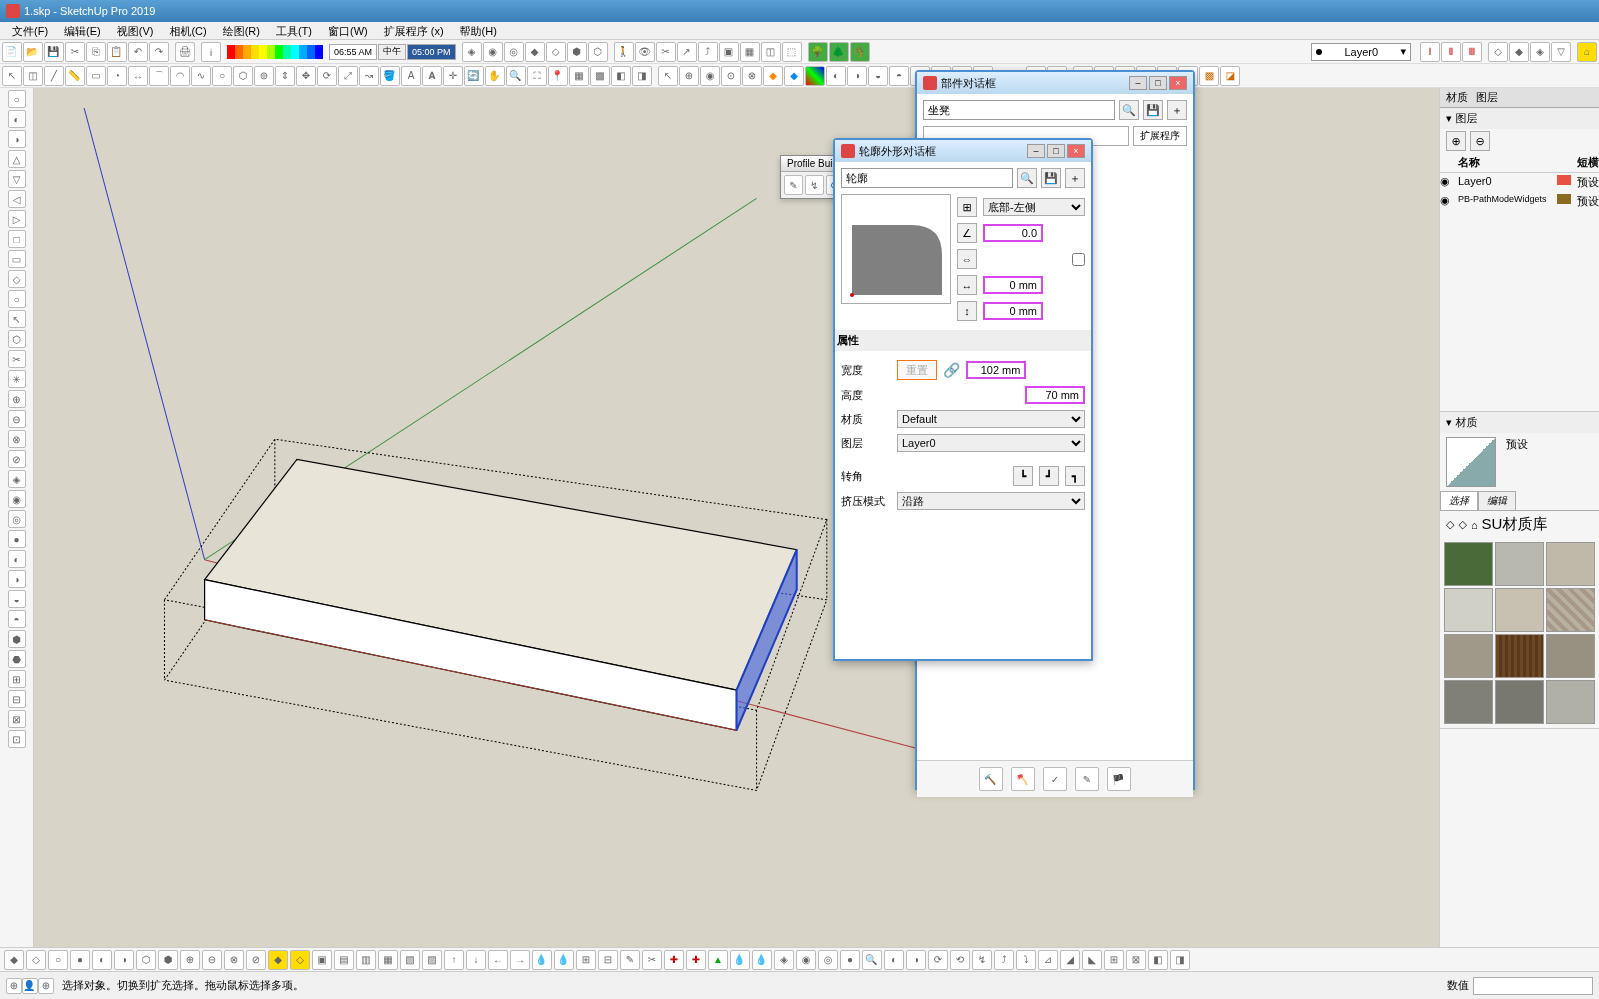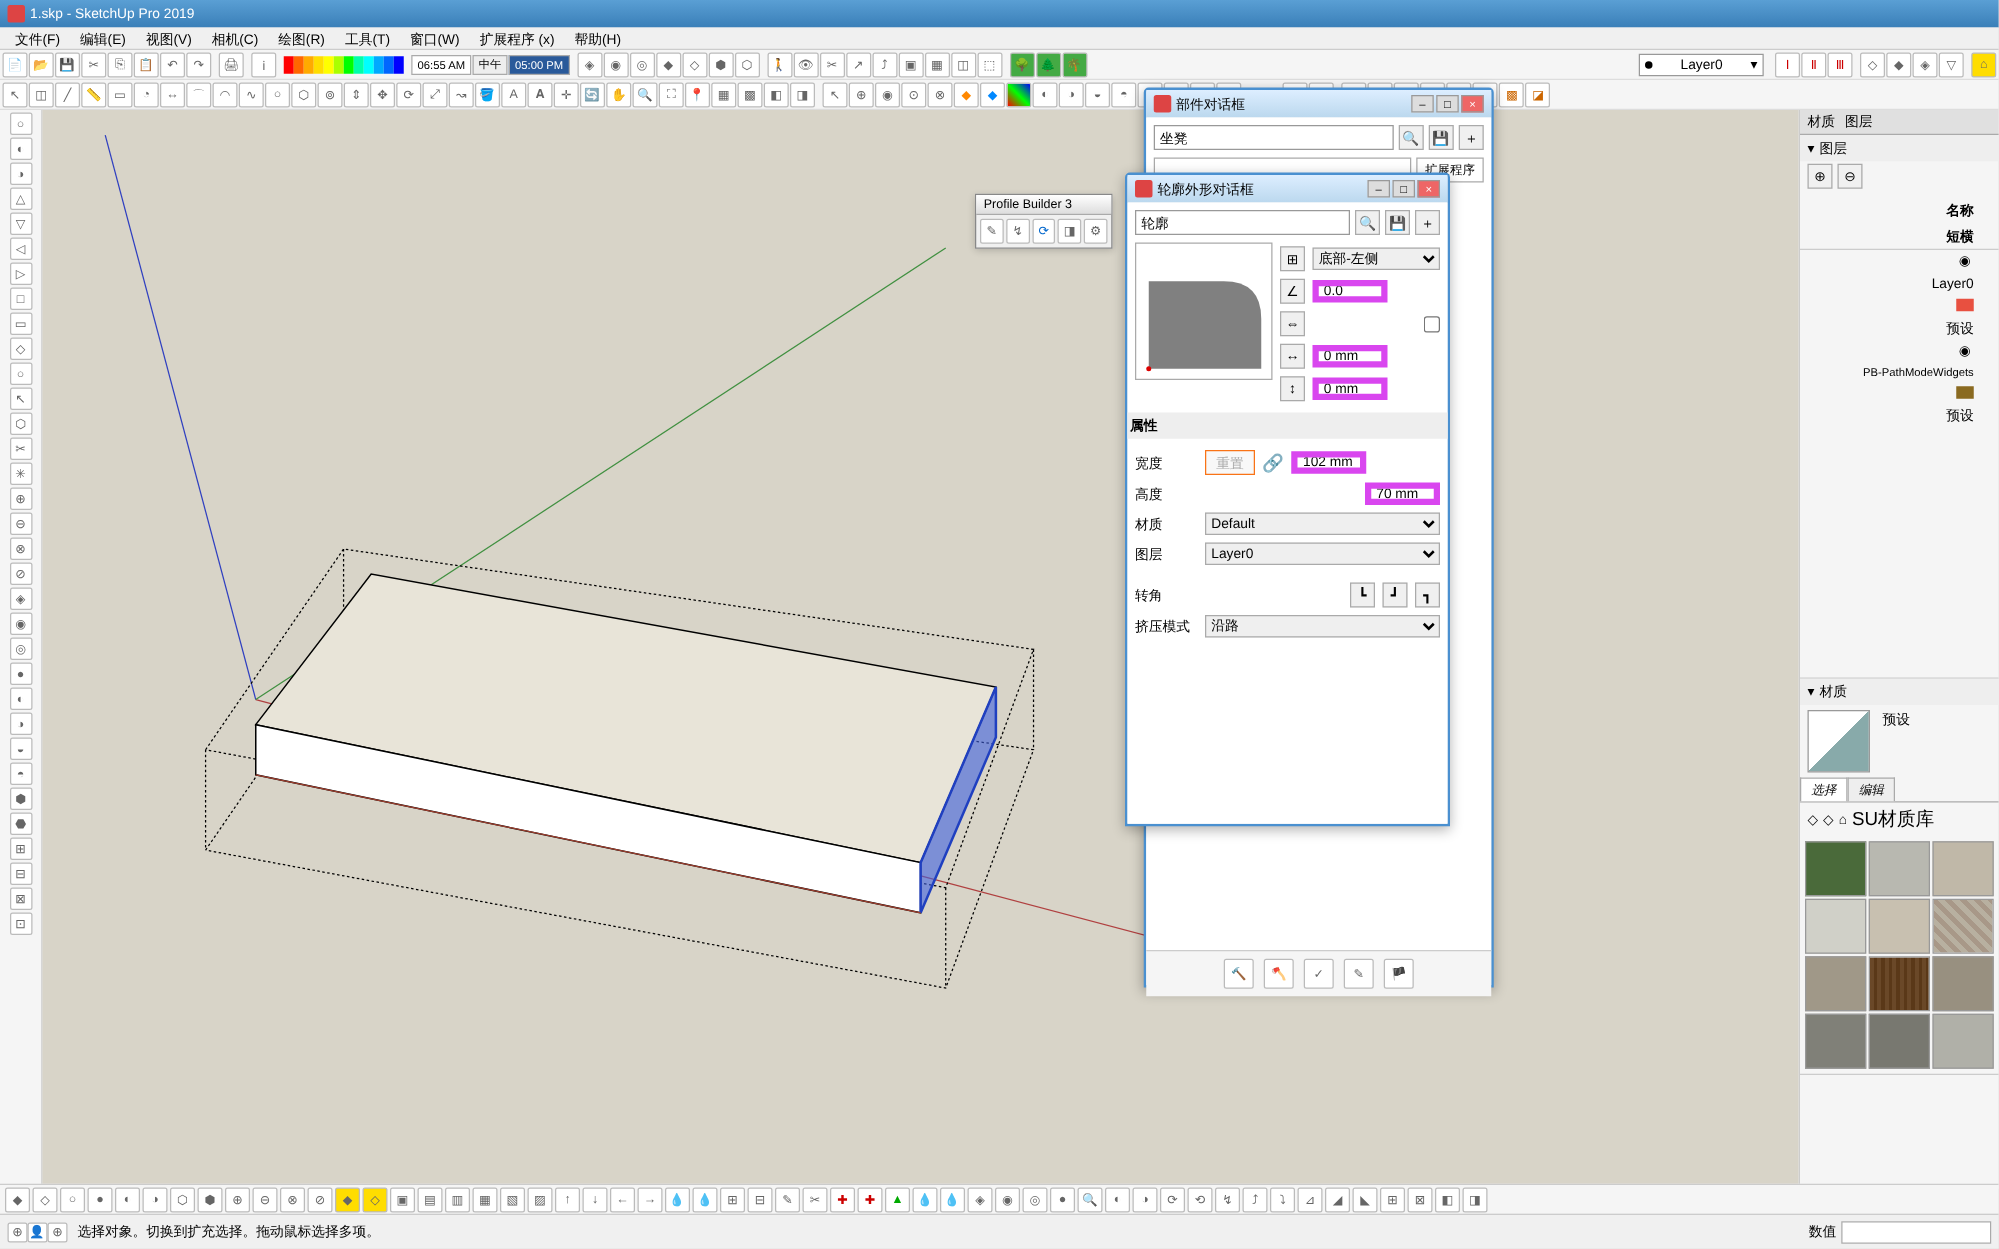--- a/index.html
+++ b/index.html
@@ -36,21 +36,21 @@
 
 .statusbar { position: absolute; left: 0; right: 0; bottom: 0; height: 28px; background: #f0f0f0; border-top: 1px solid #ccc; display: flex; align-items: center; padding: 0 6px; font-size: 11px; }
 .statusbar .right { margin-left: auto; }
 .statusbar .valbox { background: #fff; border: 1px solid #aaa; width: 120px; height: 18px; margin-left: 4px; }
 
 
 .right-panel { position: absolute; right: 0; top: 88px; width: 160px; bottom: 48px; background: #f5f5f5; border-left: 1px solid #ccc; }
 .panel-header { background: #e0e0e0; border-bottom: 1px solid #aaa; padding: 2px 6px; font-size: 11px; display: flex; gap: 8px; }
 .panel-section { border-bottom: 1px solid #ccc; }
 .panel-section .sec-title { padding: 3px 6px; background: #eee; display: flex; align-items: center; gap: 4px; }
-.layer-row { display: flex; align-items: flex-end; padding: 2px 20px; gap: 6px; font-size: 10px; flex-direction: column; }
+.layer-row { display: flex; align-items: flex-start; padding: 2px 0; gap: 6px; font-size: 10px; }
 .layer-row .eye { width: 12px; }
 .layer-row .name { flex: 1; }
 .layer-row .chip { width: 14px; height: 10px; }
 .mat-preview { width: 50px; height: 50px; background: linear-gradient(135deg, #fff 50%, #8aa 50%); margin: 4px 6px; border: 1px solid #999; display: inline-block; }
 .mat-tabs { display: flex; border-bottom: 1px solid #aaa; font-style: italic; }
 .mat-tabs span { padding: 2px 8px; border: 1px solid #aaa; border-bottom: none; background: #fff; font-size: 10px; }
 .mat-grid { display: grid; grid-template-columns: repeat(3, 1fr); gap: 2px; padding: 4px; }
 .mat-grid .mat { height: 44px; border: 1px solid #999; }
 
 
@@ -60,21 +60,21 @@
 .dialog .dlg-title .win-ctrls { margin-left: auto; display: flex; gap: 2px; }
 .dialog .dlg-title .win-ctrls span { width: 18px; height: 14px; background: #ddd; border: 1px solid #999; display: inline-flex; align-items: center; justify-content: center; font-size: 9px; }
 .dialog .dlg-title .win-ctrls .close { background: #e66; color: #fff; }
 .dlg-body { padding: 6px; background: #fff; }
 .search-row { display: flex; gap: 4px; margin-bottom: 6px; }
 .search-row input { flex: 1; border: 1px solid #999; padding: 2px 4px; height: 20px; }
 .icon-btn { width: 20px; height: 20px; border: 1px solid #aaa; background: #f0f0f0; display: inline-flex; align-items: center; justify-content: center; }
 
 .props-row { display: flex; align-items: center; padding: 3px 0; gap: 6px; }
 .props-row .label { width: 50px; font-size: 11px; font-family: Liberation Mono, monospace; }
-.props-row input[type=text] { border: 5px solid #d946ef; padding: 1px 4px; height: 18px; text-align: left; }
+.props-row input[type=text] { border: 2px solid #d946ef; padding: 1px 4px; height: 18px; text-align: right; }
 .props-row select { border: 1px solid #aaa; height: 18px; flex: 1; }
 .dlg-buttons { display: flex; justify-content: center; gap: 20px; padding: 8px; border-top: 1px solid #ccc; background: #f5f5f5; }
 .dlg-buttons button { width: 70px; height: 22px; border: 1px solid #999; background: #f0f0f0; }
 
 
 .pb-toolbar { position: absolute; background: #f0f0f0; border: 1px solid #888; box-shadow: 0 2px 6px rgba(0,0,0,.2); }
 .pb-toolbar .pb-title { background: linear-gradient(#fff, #ddd); padding: 2px 6px; font-size: 10px; border-bottom: 1px solid #aaa; }
 .pb-toolbar .pb-body { display: flex; padding: 3px; gap: 2px; }
 </style>
 </head>
@@ -323,21 +323,21 @@
   </div>
   <div style="background:#f5f5f5;border-top:1px solid #ccc;padding:6px;display:flex;gap:8px;justify-content:center">
     <span class="tool-btn" style="width:24px;height:24px">🔨</span>
     <span class="tool-btn" style="width:24px;height:24px">🪓</span>
     <span class="tool-btn" style="width:24px;height:24px">✓</span>
     <span class="tool-btn" style="width:24px;height:24px">✎</span>
     <span class="tool-btn" style="width:24px;height:24px">🏴</span>
   </div>
 </div>
 
-<div class="dialog" style="left:900px; top:138px; width:260px">
+<div class="dialog" style="left:833px; top:138px; width:260px">
   <div class="dlg-title">
     <span class="icon"></span>
     <span>轮廓外形对话框</span>
     <div class="win-ctrls">
       <span>–</span>
       <span>□</span>
       <span class="close">×</span>
     </div>
   </div>
   <div class="dlg-body">

